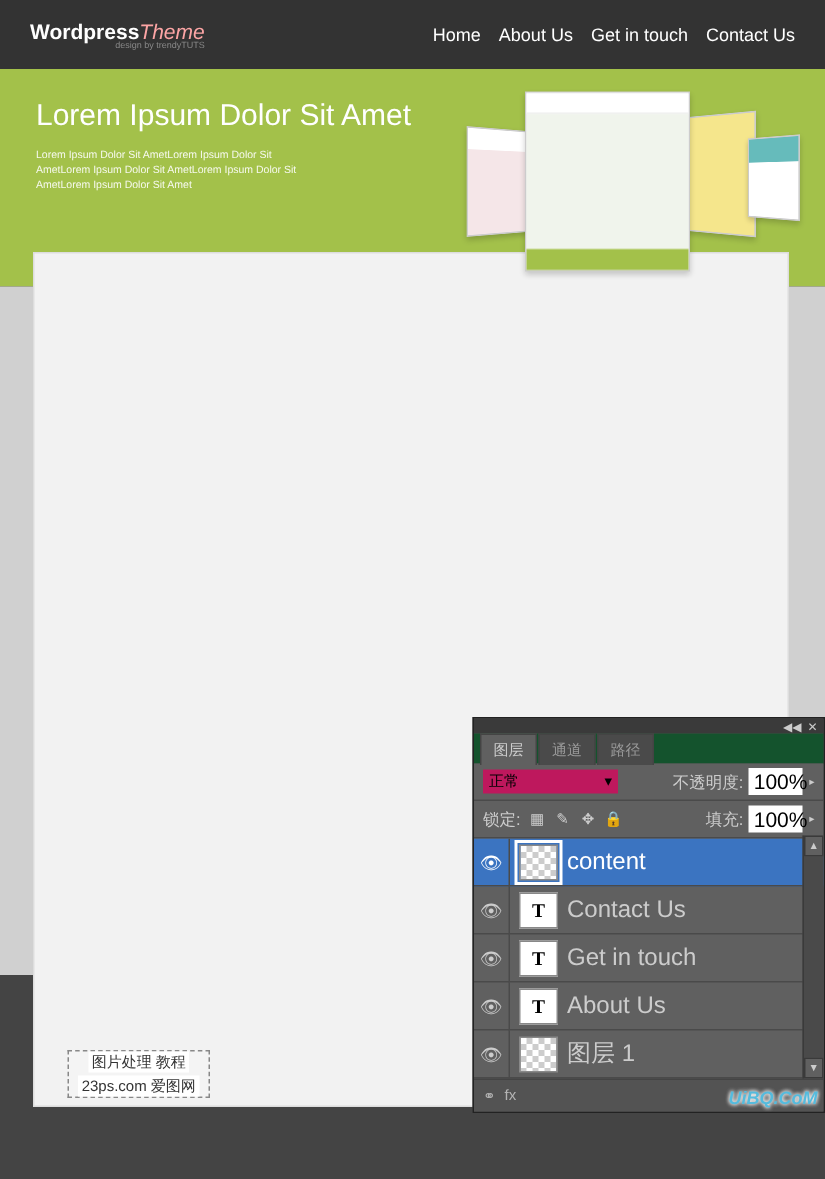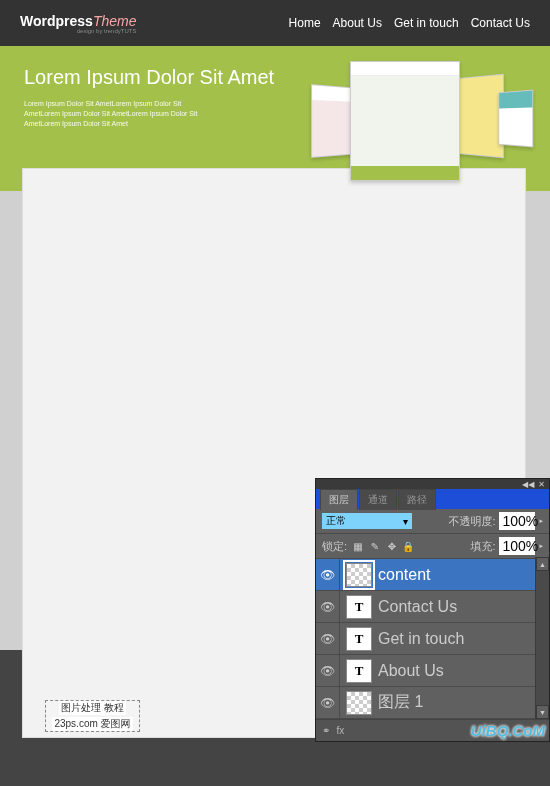--- a/index.html
+++ b/index.html
@@ -29,41 +29,41 @@
 
 .page-bg { background: #d0d0d0; position: absolute; top: 191px; left: 0; right: 0; bottom: 0; }
 .content { background: #f2f2f2; position: absolute; top: 168px; left: 22px; width: 504px; height: 570px; border: 1px solid #ddd; }
 .dark-bar { position: absolute; top: 650px; left: 0; width: 550px; height: 136px; background: #444; }
 
 .badge { position: absolute; top: 700px; left: 45px; width: 95px; height: 32px; border: 1px dashed #888; background: rgba(255,255,255,0.15); color: #333; font-size: 10px; display: flex; flex-direction: column; justify-content: center; align-items: center; }
 .badge span { background: #fff; padding: 0 2px; margin: 1px; }
 
 .panel { position: absolute; right: 0; top: 478px; width: 235px; background: #535353; border: 1px solid #222; font-size: 11px; color: #ccc; }
 .panel-top { height: 10px; background: #3a3a3a; display: flex; justify-content: flex-end; align-items: center; padding: 0 4px; gap: 4px; font-size: 8px; }
-.tabs { display: flex; background: #1d4ed8; height: 20px; align-items: center; padding-left: 4px; }
+.tabs { display: flex; background: #14532d; height: 20px; align-items: center; padding-left: 4px; }
 .tab { padding: 3px 8px; font-size: 10px; background: #606060; border: 1px solid #444; border-bottom: none; margin-right: 1px; cursor: pointer; }
 .tab.inactive { background: #4a4a4a; color: #999; }
 .row { display: flex; align-items: center; padding: 3px 6px; background: #606060; border-bottom: 1px solid #4a4a4a; gap: 4px; }
-.select { background: #7dd3fc; color: #000; font-size: 10px; padding: 1px 4px; width: 90px; display: flex; justify-content: space-between; align-items: center; cursor: pointer; }
+.select { background: #be185d; color: #000; font-size: 10px; padding: 1px 4px; width: 90px; display: flex; justify-content: space-between; align-items: center; cursor: pointer; }
 .input-pct { background: #fff; color: #000; width: 36px; font-size: 14px; padding: 1px 3px; text-align: right; }
 .tri { font-size: 7px; cursor: pointer; }
 .lock-icons { display: flex; gap: 3px; font-size: 10px; }
 .lock-ic { width: 14px; height: 14px; display: flex; align-items: center; justify-content: center; cursor: pointer; }
 
 .layers { background: #606060; max-height: 200px; overflow: hidden; }
 .layer { display: flex; align-items: center; height: 32px; border-bottom: 1px solid #4a4a4a; }
 .layer.sel { background: #3b74c1; color: #fff; }
 .eye { width: 24px; height: 32px; display: flex; align-items: center; justify-content: center; border-right: 1px solid #4a4a4a; font-size: 12px; cursor: pointer; }
 .thumb { width: 26px; height: 24px; background: #fff; margin: 0 6px; border: 1px solid #888; display: flex; align-items: center; justify-content: center; font-size: 13px; font-family: Georgia, serif; color: #000; font-weight: bold; position: relative; }
 .thumb.trans { background: repeating-conic-gradient(#ccc 0 25%, #fff 0 50%) 0 0/8px 8px; }
 .thumb.sel-t { outline: 2px solid #fff; outline-offset: 1px; }
 .lname { font-size: 16px; cursor: pointer; }
 .panel-foot { height: 22px; background: #535353; border-top: 1px solid #444; display: flex; align-items: center; padding: 0 6px; gap: 6px; font-size: 10px; }
 .foot-ic { cursor: pointer; opacity: 0.8; }
-.watermark { position: absolute; right: 4px; bottom: 2px; font-size: 15px; font-weight: bold; font-style: italic; color: #5bd; text-shadow: 0 0 3px #fff, 0 0 3px #fff; }
+.watermark { position: absolute; right: 4px; bottom: 2px; font-size: 12px; font-weight: bold; font-style: italic; color: #5bd; text-shadow: 0 0 3px #fff, 0 0 3px #fff; }
 .scrollbar { position: absolute; right: 0; top: 78px; width: 14px; bottom: 22px; background: #4a4a4a; border-left: 1px solid #3a3a3a;}
 .sb-btn { height: 14px; background: #606060; display:flex; align-items:center; justify-content:center; font-size:7px; cursor:pointer; border:1px solid #3a3a3a;}
 .sb-track { position:absolute; top:14px; bottom:14px; left:0; right:0; }
 .sb-bot { position:absolute; bottom:0; left:0; right:0; }
 </style>
 </head>
 <body>
 
 <div class="header">
   <div class="logo">

